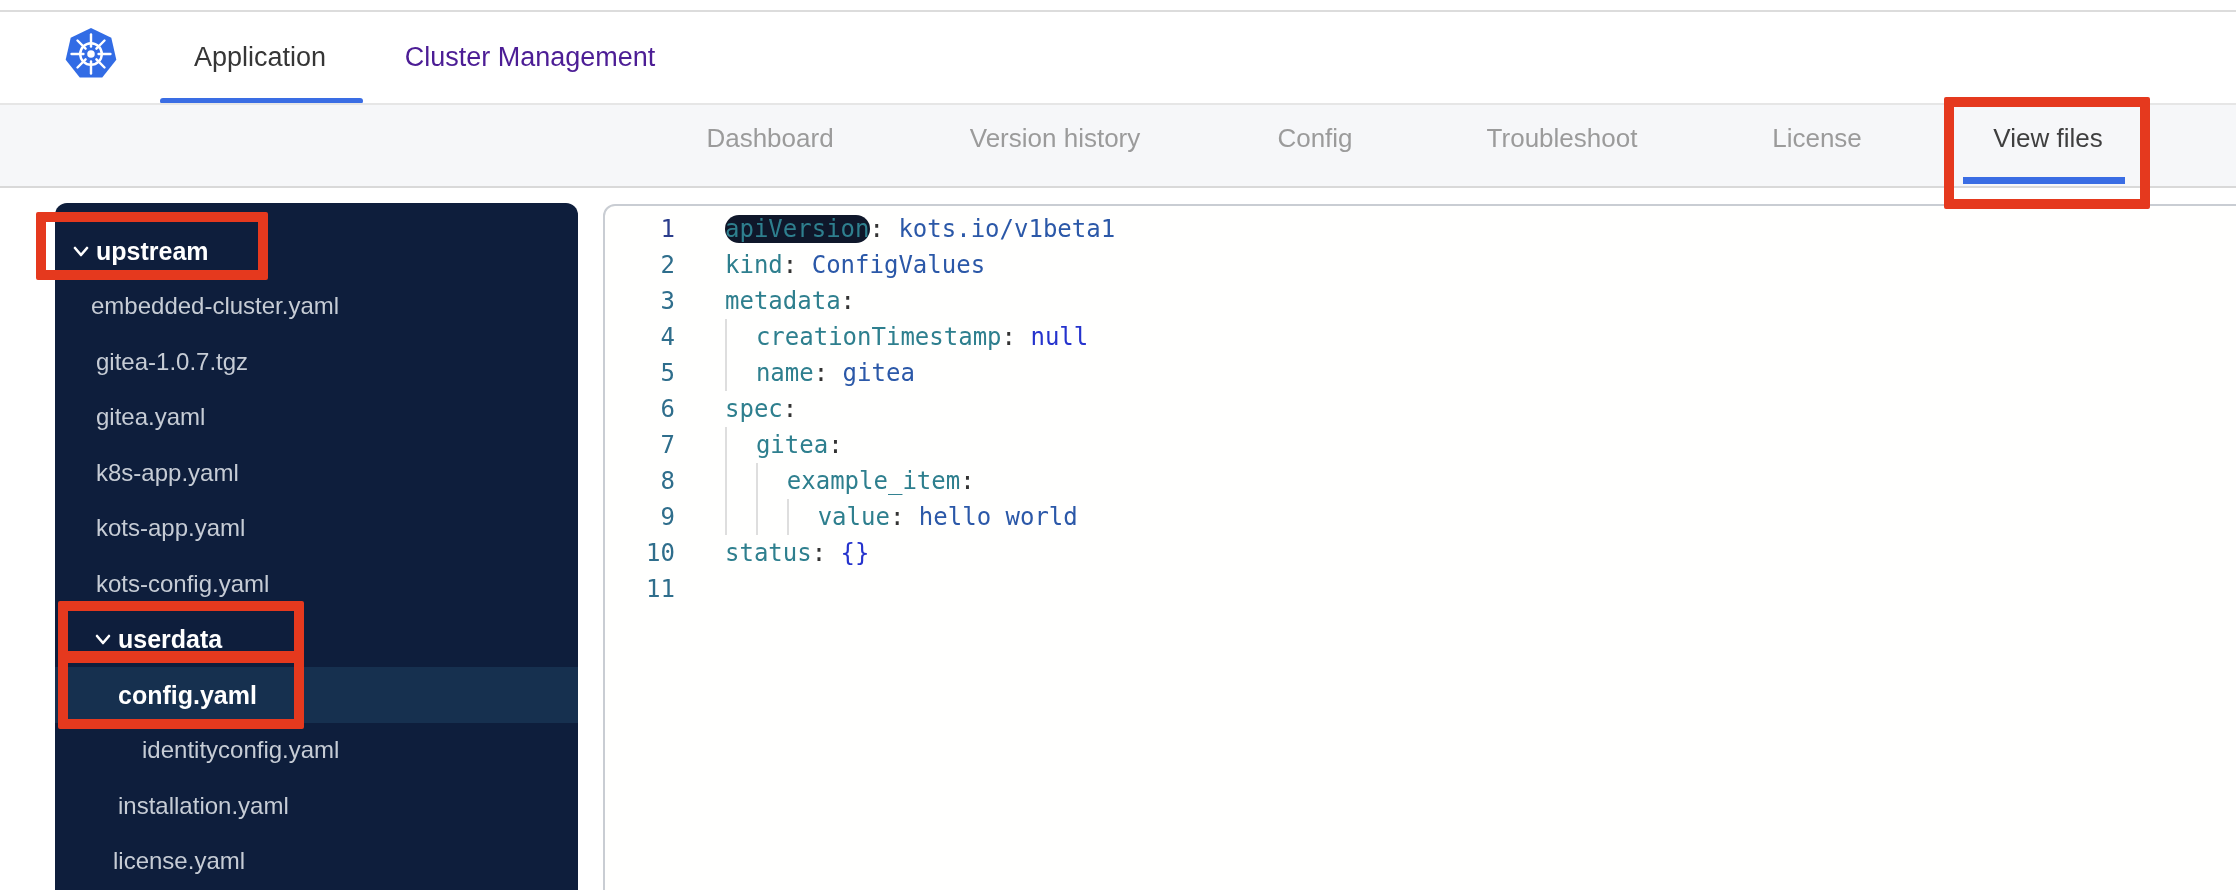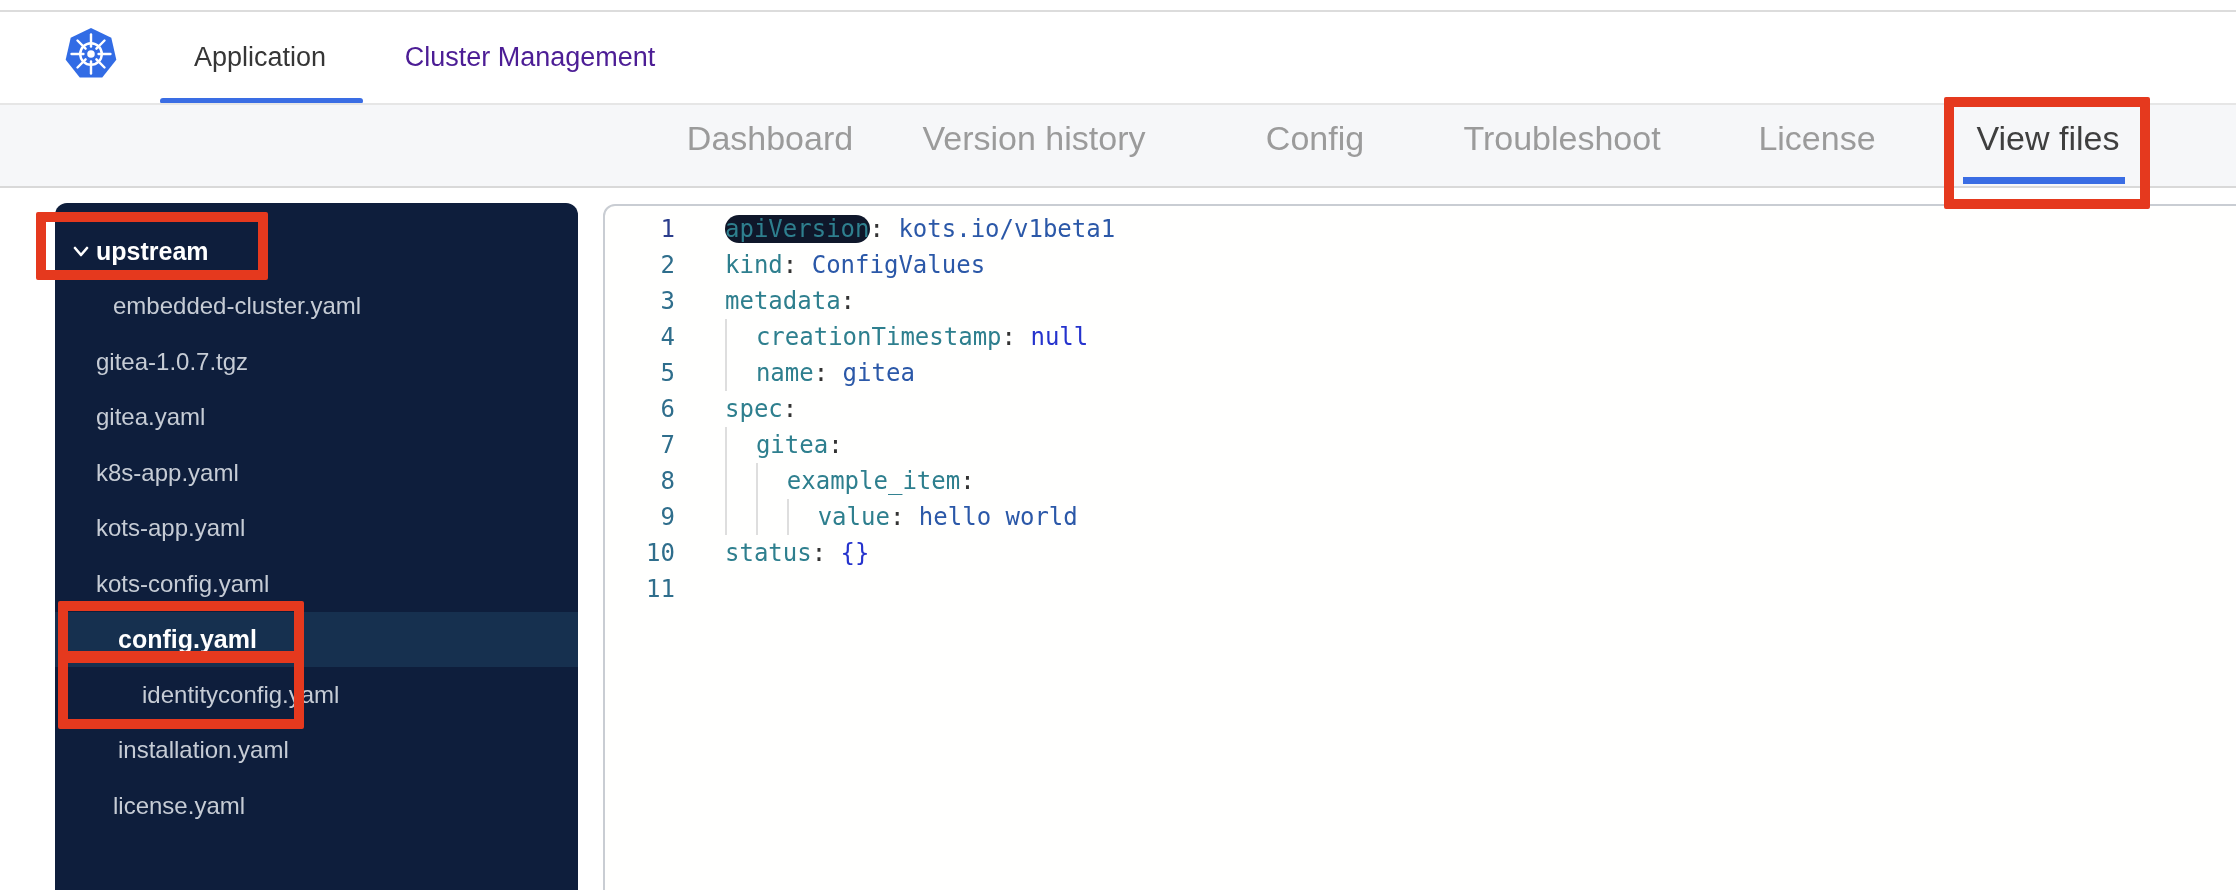--- a/index.html
+++ b/index.html
@@ -15,23 +15,23 @@
   .htab{position:absolute;top:12px;height:90px;display:flex;align-items:center;justify-content:center;
         font-size:27px;color:#4c1d95;cursor:pointer;}
   .htab.active{color:#363636;}
   #htab0{left:150px;width:220px;}
   #htab1{left:385px;width:290px;}
   .htab-underline{position:absolute;left:160px;top:98px;width:203px;height:6px;border-radius:3px;background:var(--blue);}
 
   
   .nav{position:absolute;left:0;top:105px;width:100%;height:81px;background:#f6f7f9;border-bottom:2px solid #d9d9d9;}
   .ntab{position:absolute;top:0;height:67px;display:flex;align-items:center;justify-content:center;
-        font-size:34px;color:#9b9b9b;cursor:pointer;}
+        font-size:26px;color:#9b9b9b;cursor:pointer;}
   .ntab.active{color:#3f3f3f;}
-  .n0{left:660px;width:220px}.n1{left:914px;width:240px}.n2{left:1215px;width:200px}
+  .n0{left:660px;width:220px}.n1{left:935px;width:240px}.n2{left:1215px;width:200px}
   .n3{left:1452px;width:220px}.n4{left:1712px;width:210px}.n5{left:1948px;width:200px}
   .nav-underline{position:absolute;left:1963px;top:177px;width:162px;height:7px;background:var(--blue);}
 
   
   .sidebar{position:absolute;left:55px;top:203px;width:523px;height:687px;background:var(--sidebg);
            border-radius:12px 12px 0 0;padding-top:20px;box-sizing:border-box;}
   .trow{position:relative;height:55.5px;cursor:pointer;}
   .trow.selected{background:var(--sidesel);}
   .tchev{position:absolute;top:50%;transform:translateY(-50%);width:22px;height:22px;}
   .tlabel{position:absolute;top:50%;transform:translateY(-50%);font-size:24px;color:#c6ccd5;white-space:nowrap;text-align:right;}
@@ -98,36 +98,42 @@
   <div class="nav-underline"></div>
 
   <div class="sidebar" id="file-tree">
       <div class="trow folder">
         <svg viewBox="0 0 22 22" class="tchev" style="left: 15px;">
           <polyline points="5,8 11,15 17,8" fill="none" stroke="#ffffff" stroke-width="2.6" stroke-linecap="round" stroke-linejoin="round"></polyline>
         </svg>
         <span class="tlabel" style="left: 41px;">upstream</span>
       </div>
       <div class="trow">
-        <span class="tlabel" style="left: 58px;">embedded-cluster.yaml</span>
+        <span class="tlabel" style="left: 36px;">embedded-cluster.yaml</span>
       </div>
       <div class="trow">
         <span class="tlabel" style="left: 41px;">gitea-1.0.7.tgz</span>
       </div>
       <div class="trow">
         <span class="tlabel" style="left: 41px;">gitea.yaml</span>
       </div>
       <div class="trow">
         <span class="tlabel" style="left: 41px;">k8s-app.yaml</span>
       </div>
       <div class="trow">
         <span class="tlabel" style="left: 41px;">kots-app.yaml</span>
       </div>
       <div class="trow">
         <span class="tlabel" style="left: 41px;">kots-config.yaml</span>
+      </div>
+      <div class="trow folder">
+        <svg viewBox="0 0 22 22" class="tchev" style="left: 37px;">
+          <polyline points="5,8 11,15 17,8" fill="none" stroke="#ffffff" stroke-width="2.6" stroke-linecap="round" stroke-linejoin="round"></polyline>
+        </svg>
+        <span class="tlabel" style="left: 63px;">userdata</span>
       </div>
       <div class="trow selected">
         <span class="tlabel" style="left: 63px;">config.yaml</span>
       </div>
       <div class="trow">
         <span class="tlabel" style="left: 54px; margin-left: 33px;">identityconfig.yaml</span>
       </div>
       <div class="trow">
         <span class="tlabel" style="left: 63px;">installation.yaml</span>
       </div>

